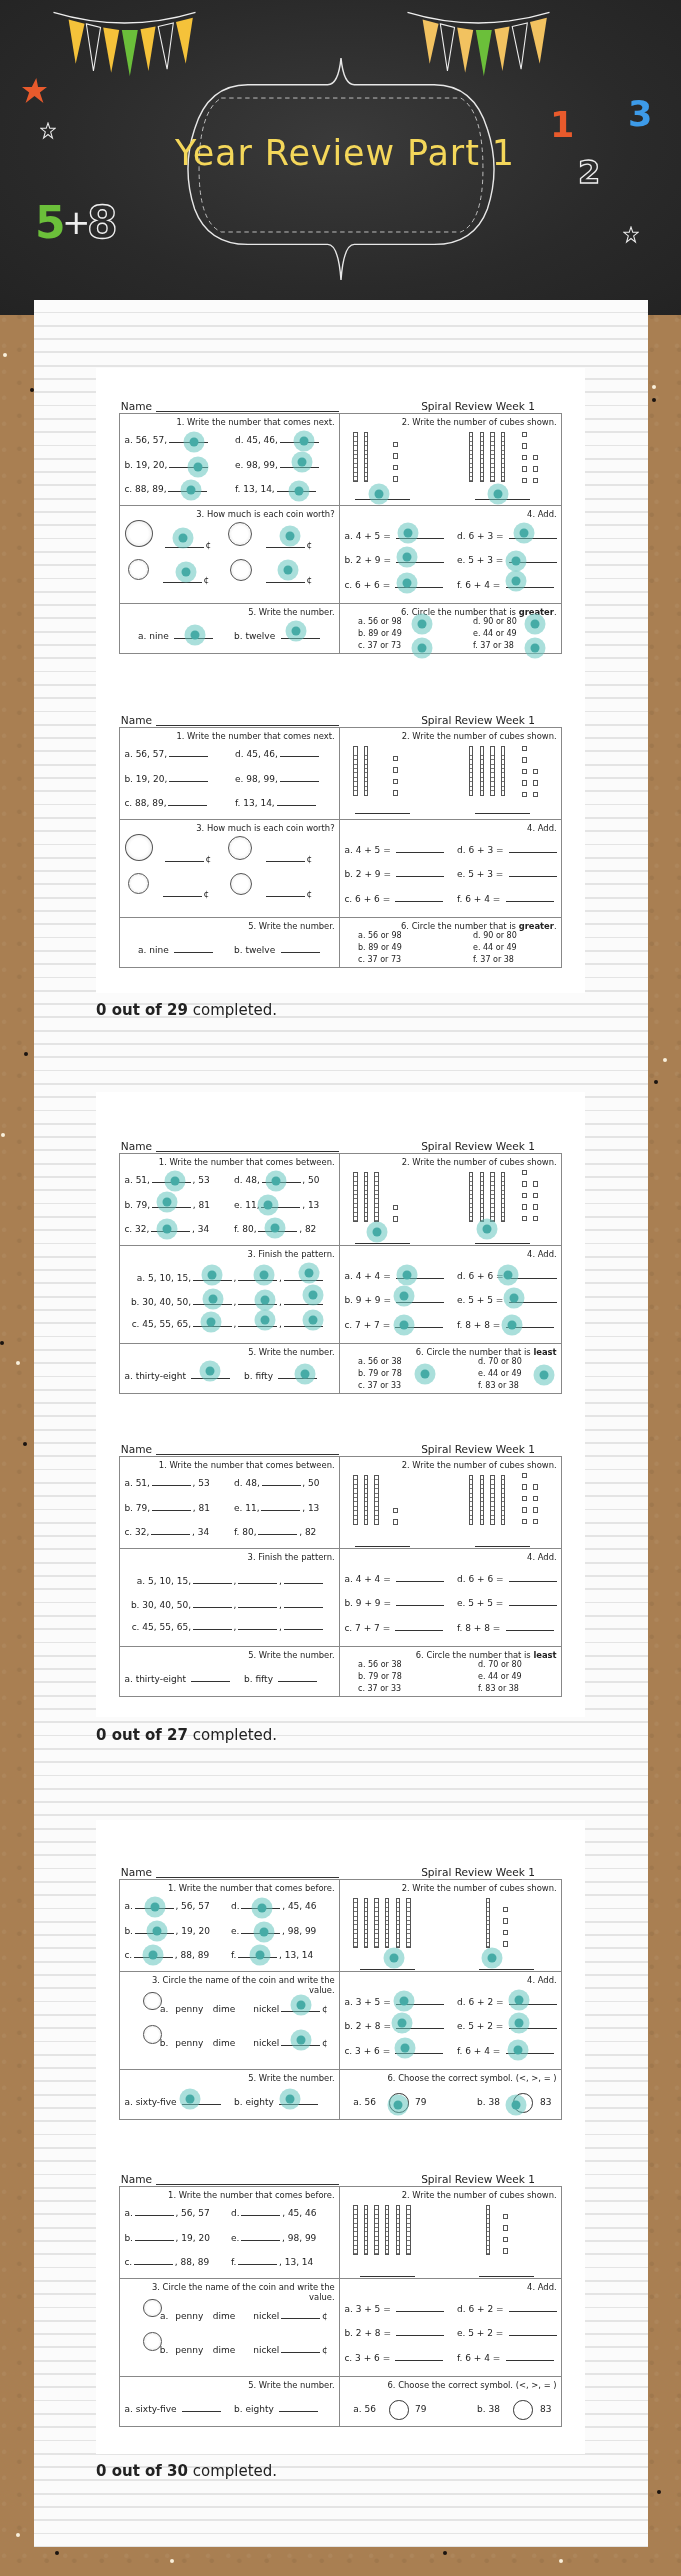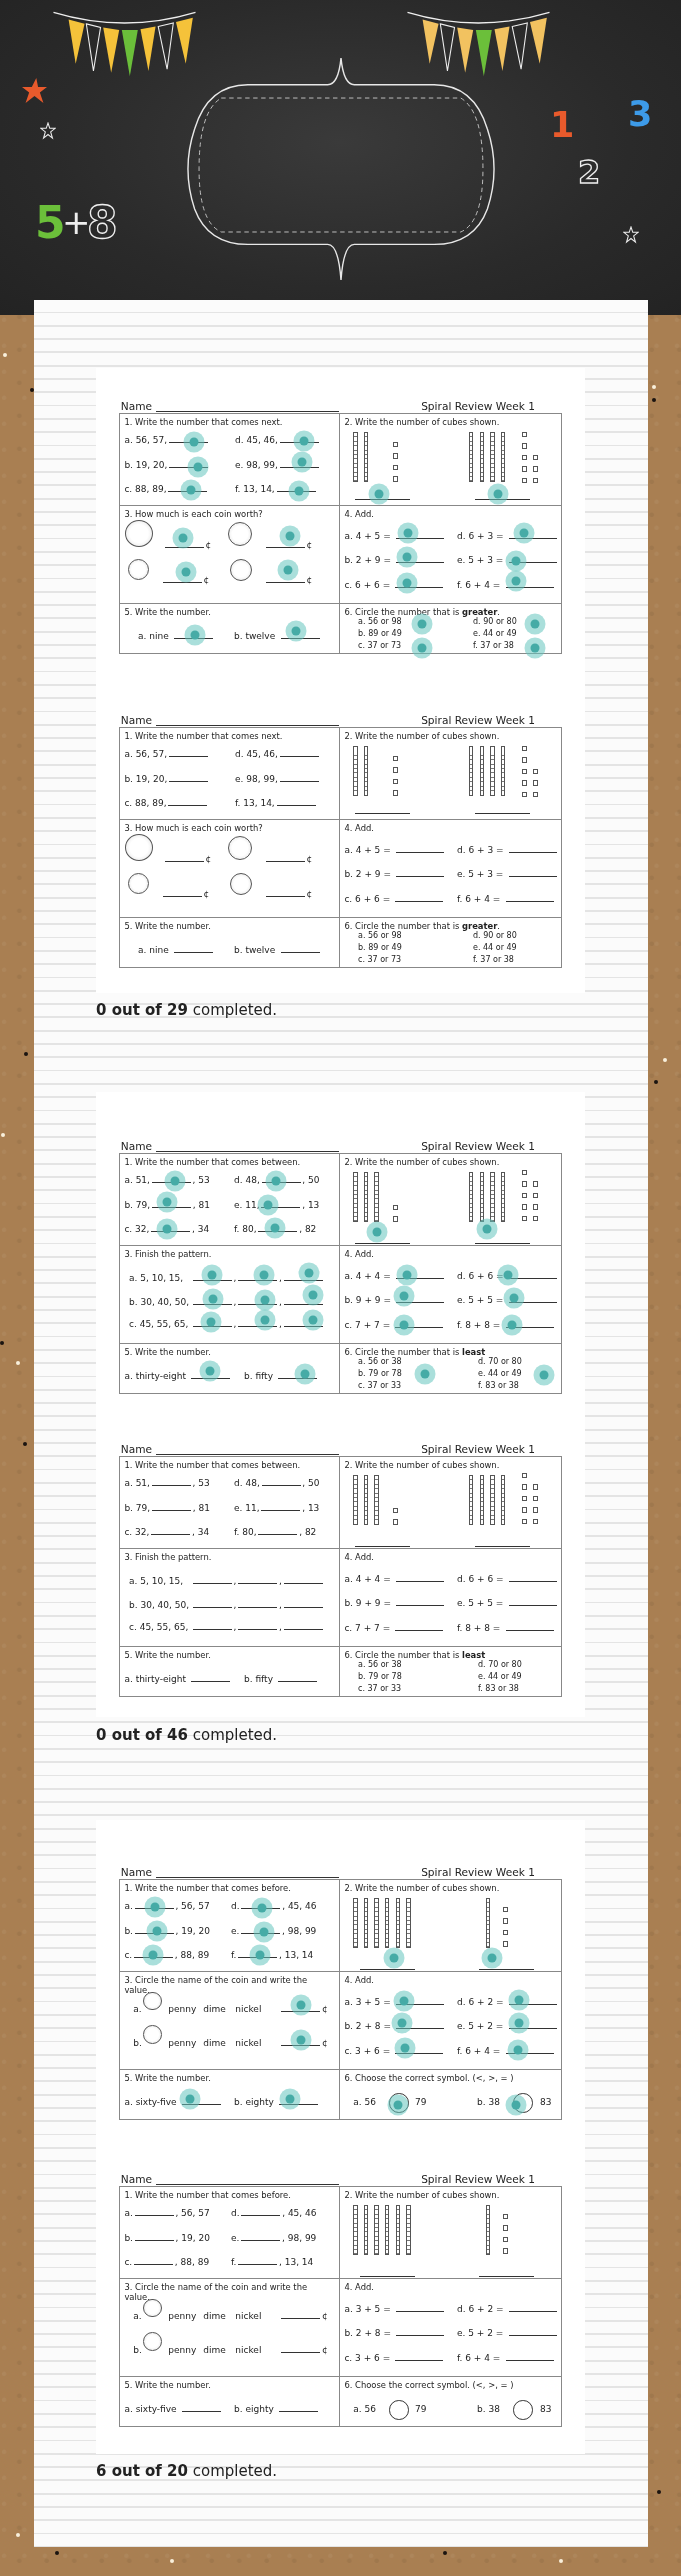--- a/index.html
+++ b/index.html
@@ -45,21 +45,21 @@
   }
   .progress {
     position: absolute; left: 96px; font-size: 15px; color: #222;
     font-family: "DejaVu Sans", sans-serif;
   }
   .progress b { font-weight: bold; }
 
   
   .ws {
     position: absolute; left: 23px; width: 443px; height: 222px;
-    font-family: "DejaVu Sans", sans-serif; color: #222;
+    font-family: "DejaVu Sans", sans-serif; color: #222; text-align: right;
   }
   .ws-head { height: 18px; position: relative; font-size: 10.6px; }
   .ws-name { position: absolute; left: 1.8px; bottom: 0.9px; }
   .ws-nameline { position: absolute; left: 37px; bottom: 0.9px; width: 183px; border-bottom: 0.9px solid #333; height: 0.9px; }
   .ws-title { position: absolute; right: 27px; bottom: 0.9px; }
   .ws-grid {
     position: relative; border: 0.9px solid #888;
     display: grid; grid-template-columns: 220px 1fr; grid-template-rows: 92px 98px 50px;
     height: 241px;
   }
@@ -129,20 +129,21 @@
       <polygon points="82,26 100,26 91,78" fill="#6bbf3a"></polygon>
       <polygon points="103,25 120,22 112,72" fill="#f2c260"></polygon>
       <polygon points="123,22 140,18 133,70" fill="none" stroke="#eee" stroke-width="1.2"></polygon>
       <polygon points="143,17 162,12 154,64" fill="#f2c260"></polygon>
     </svg>
   </div>
   <svg class="frame-svg" style="position:absolute;left:168px;top:58px" width="346" height="222" viewBox="0 0 390 250">
     <path d="M195 0 Q198 30 210 30 L300 30 Q345 30 360 80 Q375 125 360 170 Q345 210 300 210 L210 210 Q198 210 195 250 Q192 210 180 210 L90 210 Q45 210 30 170 Q15 125 30 80 Q45 30 90 30 L180 30 Q192 30 195 0 Z" fill="none" stroke="#e8e8e8" stroke-width="1.6"></path>
     <path d="M60 45 L330 45 Q355 60 355 125 Q355 185 330 196 L60 196 Q35 185 35 125 Q35 60 60 45 Z" fill="none" stroke="#cfcfcf" stroke-width="1" stroke-dasharray="5 4"></path>
   </svg>
+  <div class="title-text">Year Review Part 1</div>
   <svg style="position:absolute;left:22px;top:78px" width="25" height="27" viewBox="0 0 28 30">
       <polygon points="16,0 18,10 28,10 20,16 24,28 14,20 4,28 8,16 0,10 11,10" fill="#e85a2c"></polygon>
     </svg>
   <svg style="position:absolute;left:40px;top:122px" width="16" height="18" viewBox="0 0 18 20">
       <polygon points="9,1 11,7 17,7 12,11 14,18 9,14 4,18 6,11 1,7 7,7" fill="none" stroke="#eee" stroke-width="1.2"></polygon>
     </svg>
   <svg style="position:absolute;left:623px;top:226px" width="16" height="18" viewBox="0 0 18 20">
       <polygon points="9,1 11,7 17,7 12,11 14,18 9,14 4,18 6,11 1,7 7,7" fill="none" stroke="#eee" stroke-width="1.2"></polygon>
     </svg>
   <div class="deco" style="left:35px;top:197px;font-size:44px;color:#6bbf3a">5</div>
@@ -746,21 +747,21 @@
           <div class="row" style="left:18px;top:25px;font-size:8px">b.  79   or   78</div>
           <div class="row" style="left:18px;top:37px;font-size:8px">c.  37   or   33</div>
           <div class="row" style="left:138px;top:13.3px;font-size:8px">d.  70   or   80</div>
           <div class="row" style="left:138px;top:25px;font-size:8px">e.  44   or   49</div>
           <div class="row" style="left:138px;top:37px;font-size:8px">f.  83   or   38</div>
         </div>
       </div>
     </div>
   </div>
   <div class="progress" style="top:1726px">
-    <b>0 out of 46</b><span> completed.</span>
+    <b>0 out of 27</b><span> completed.</span>
   </div>
 </section>
 
 <section>
   <div class="card" style="top:1820px;height:634px;">
     <div class="ws" style="top:41px">
       <div class="ws-head">
         <span class="ws-name">Name</span>
         <span class="ws-nameline"></span>
         <span class="ws-title">Spiral Review Week  1</span>
@@ -1055,16 +1056,16 @@
             </div>
           <span class="small-circle" style="left:173px;top:23px"></span>
           <div class="row" style="left:200px;top:27px">
               <span>83</span>
             </div>
         </div>
       </div>
     </div>
   </div>
   <div class="progress" style="top:2462px">
-    <b>6 out of 20</b><span> completed.</span>
+    <b>0 out of 30</b><span> completed.</span>
   </div>
 </section>
 
 
 </body></html>

